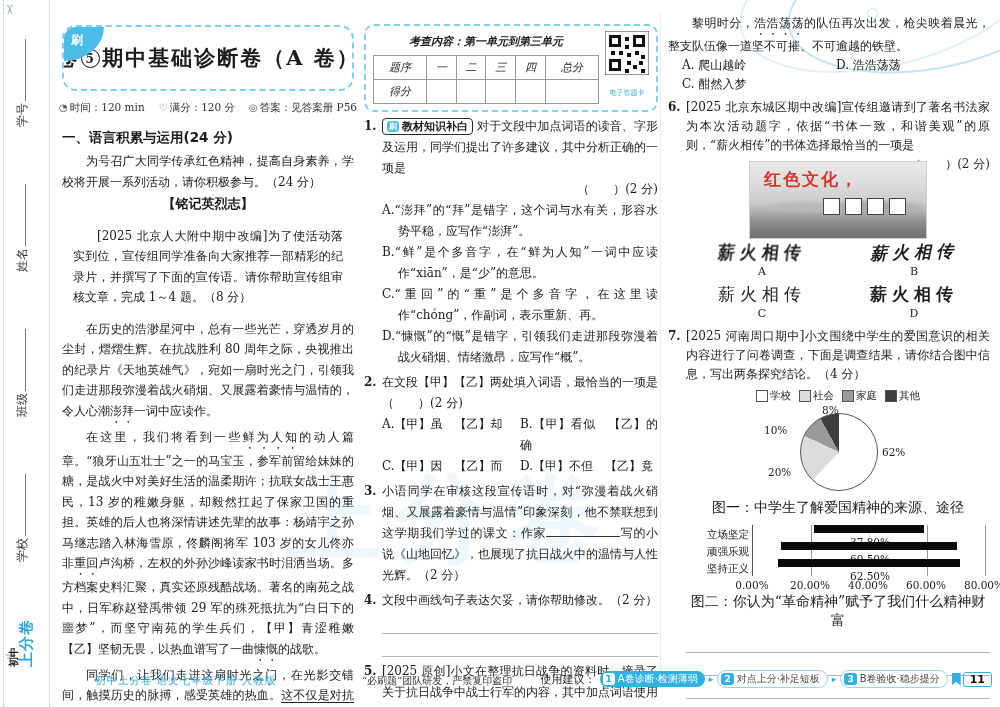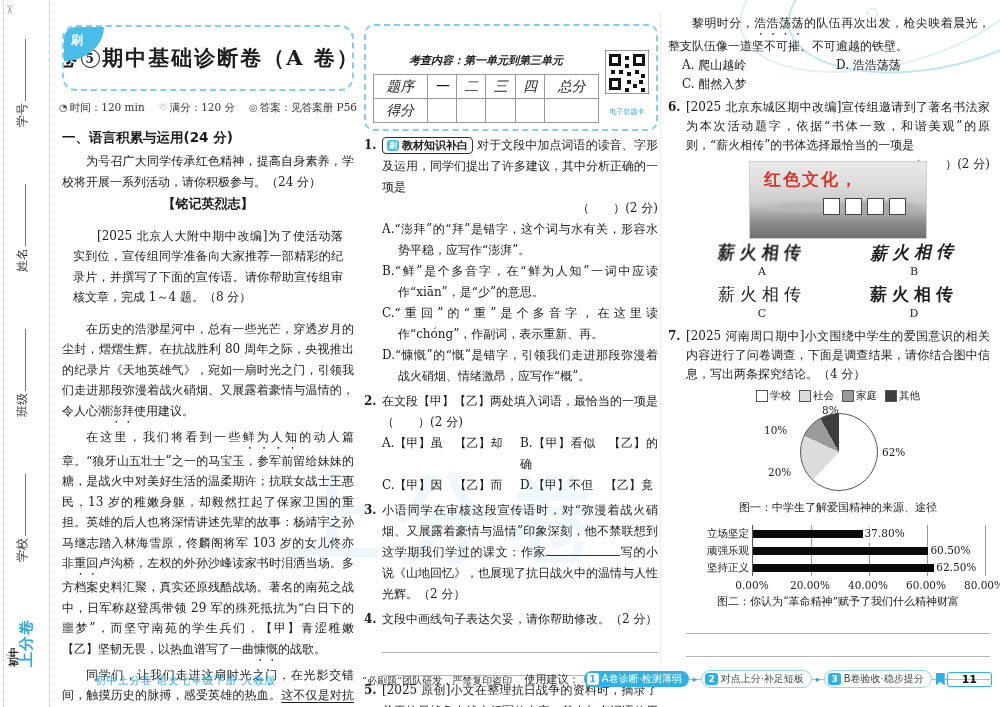--- a/index.html
+++ b/index.html
@@ -52,26 +52,26 @@
          padding:0 4px;font-weight:bold;font-size:11px;line-height:15px;margin-right:4px;
          font-family:"DejaVu Sans","Liberation Sans",sans-serif;vertical-align:1px;}
   .badge .bico{background:#49bce8;color:#fff;border-radius:3px;font-size:8px;padding:0 2px;margin-right:3px;line-height:11px;}
   .em-dots{-webkit-text-emphasis:filled dot;-webkit-text-emphasis-position:under right;
            text-emphasis:filled dot;text-emphasis-position:under right;}
   .u-line{text-decoration:underline;text-underline-offset:3px;}
   .blank{display:inline-block;width:74px;border-bottom:1px solid #333;height:12px;}
   .ans-line{border-bottom:1px solid #b5b5b5;height:22px;}
   .quote{text-indent:2em;font-family:"DejaVu Serif",serif;color:#222;}
   
-  .info-box{border:2px dashed #7fd0ef;border-radius:10px;padding:5px 7px 6px 7px;display:flex;gap:6px;align-items:flex-end;}
+  .info-box{border:2px dashed #7fd0ef;border-radius:10px;padding:5px 7px 6px 7px;display:flex;gap:6px;align-items:center;}
   .info-left{flex:1;}
   .scope{font-size:11px;font-weight:bold;text-align:center;font-style:italic;margin-bottom:3px;}
-  table.score{border-collapse:collapse;width:100%;font-size:14px;border-radius:22px;}
+  table.score{border-collapse:collapse;width:100%;font-size:11px;border-radius:22px;}
   table.score td{border:1px solid #999;text-align:center;height:20px;font-style:italic;}
-  .qr-wrap{flex:none;text-align:center;margin-top:19px;}
+  .qr-wrap{flex:none;text-align:center;}
   .qr-label{font-size:7px;color:#2fa8dc;display:block;margin-top:1px;}
   
   .poster{width:176px;height:76px;margin:6px auto 2px auto;position:relative;border:1px solid #cfcfcf;
           background:linear-gradient(180deg,#e9e9e9 0%,#dcdcdc 30%,#c9c9c9 55%,#8f8f8f 78%,#6f6f6f 100%);}
   .poster::before{content:"";position:absolute;left:0;right:0;top:38px;height:14px;
           background:radial-gradient(60px 10px at 30% 50%,#b9b9b9 30%,transparent 70%),
                      radial-gradient(80px 12px at 70% 50%,#a8a8a8 30%,transparent 70%);}
   .poster-text{position:absolute;left:14px;top:8px;color:#d7352b;font-size:17px;font-weight:bold;letter-spacing:2px;}
   .poster-boxes{position:absolute;right:20px;top:36px;display:flex;gap:5px;}
   .pbox{width:15px;height:15px;background:#fff;border:1.5px solid #444;}
@@ -86,25 +86,25 @@
   .legend{display:flex;justify-content:center;gap:8px;font-size:10.5px;margin-top:2px;}
   .lg{display:flex;align-items:center;gap:2px;}
   .lg-sw{width:10px;height:10px;border:1px solid #555;display:inline-block;}
   .pie-area{position:relative;width:200px;margin:2px auto 0 auto;height:88px;}
   .pie{position:absolute;left:62px;top:6px;width:76px;height:76px;border-radius:50%;border:1px solid #555;}
   .plabel{position:absolute;font-size:10.5px;}
   .pl-62{left:144px;top:36px;}
   .pl-20{left:30px;top:56px;}
   .pl-10{left:26px;top:14px;}
   .pl-8{left:84px;top:-6px;}
-  .fig-cap{text-align:center;font-size:11px;margin-top:3px;}
+  .fig-cap{text-align:center;font-size:14px;margin-top:3px;}
   .bchart{margin:8px 0 0 10px;font-size:10.5px;}
   .brows{position:relative;margin-left:56px;width:232px;border-left:1px solid #555;}
   .bgrid{position:absolute;top:0;bottom:0;border-left:1px solid #999;}
-  .brow{position:relative;height:17px;display:flex;align-items:center;}
+  .brow{position:relative;height:17px;display:flex;align-items:center;flex-direction:column;}
   .bcat{position:absolute;left:-58px;width:54px;text-align:right;font-size:10.5px;white-space:nowrap;}
   .bar-fill{height:8px;background:#0a0a0a;flex:none;}
   .bval{margin-left:2px;white-space:nowrap;background:rgba(255,255,255,0.75);}
   .bxaxis{position:relative;height:13px;margin-left:56px;width:232px;}
   .btick{position:absolute;transform:translateX(-50%);white-space:nowrap;font-size:10.5px;}
   
   .footer{position:absolute;left:0;right:0;top:668px;height:30px;z-index:2;
           font-family:"DejaVu Sans","Liberation Sans",sans-serif;}
   .f-brand{position:absolute;left:95px;top:6px;color:#2fa8dc;font-size:10.5px;letter-spacing:1px;
            font-family:"DejaVu Serif",serif;}
@@ -112,21 +112,21 @@
   .f-usage{position:absolute;right:8px;top:2px;display:flex;align-items:center;gap:4px;font-size:10px;}
   .f-usage .ulabel{font-weight:normal;color:#222;font-size:11px;}
   .pill{display:flex;align-items:center;gap:3px;border-radius:9px;padding:1px 7px 1px 3px;white-space:nowrap;}
   .pill .pnum{background:#2fb1e3;color:#fff;font-weight:bold;border-radius:3px;padding:0 3px;font-size:9px;line-height:12px;}
   .pill-solid{background:#2fb1e3;color:#fff;}
   .pill-solid .pnum{background:#fff;color:#2fb1e3;}
   .pill-line{border:1px solid #8fd6f0;color:#444;background:#fff;}
   .f-arrow{color:#2fa8dc;font-size:9px;}
   .pageno{display:flex;align-items:center;gap:2px;}
   .pflag{width:9px;height:13px;background:#2fb1e3;clip-path:polygon(0 0,100% 0,100% 100%,50% 72%,0 100%);}
-  .pn-box{border:1px solid #2fb1e3;border-radius:3px;padding:0 14px;font-weight:bold;color:#111;font-size:11px;}
+  .pn-box{border:1px solid #2fb1e3;border-radius:3px;padding:0 6px;font-weight:bold;color:#111;font-size:11px;}
 </style>
 </head>
 <body>
 
 <div class="watermark">上分卷</div>
 <div class="arc" style="right:-70px;top:-64px;width:280px;height:130px;transform:rotate(-10deg);"></div>
 <div class="arc" style="right:-40px;top:-78px;width:300px;height:140px;transform:rotate(-14deg);border-color:#ddf1fa;"></div>
 <div class="deco-circle" style="right:122px;top:8px;"></div>
 <div class="vdivider"></div>
 
@@ -156,21 +156,21 @@
   </div>
   <div class="meta">
     <span><span class="mi">◔</span><span>时间：120 min</span></span>
     <span><span class="mi">♡</span><span>满分：120 分</span></span>
     <span><span class="mi">◎</span><span>答案：见答案册 P56</span></span>
   </div>
   <div class="sec-head">一、语言积累与运用(24 分)</div>
   <p class="indent" style="margin:4px 0 0 0;">为号召广大同学传承红色精神，提高自身素养，学校将开展一系列活动，请你积极参与。（24 分）</p>
   <div class="banner">【铭记英烈志】</div>
   <p class="indent" style="margin:11px;">[2025 北京人大附中期中改编]为了使活动落实到位，宣传组同学准备向大家推荐一部精彩的纪录片，并撰写了下面的宣传语。请你帮助宣传组审核文章，完成 1～4 题。（8 分）</p>
-  <p class="indent quote" style="margin:2px 0 0 0;"><span>在历史的浩渺星河中，总有一些光芒，穿透岁月的尘封，熠熠生辉。在抗战胜利 80 周年之际，央视推出的纪录片《天地英雄气》，宛如一扇时光之门，引领我们走进那段弥漫着战火硝烟、又展露着豪情与温情的，令人心潮</span><span class="em-dots">澎拜</span><span>使用建议。</span></p>
+  <p class="indent quote" style="margin:2px 0 0 0;"><span>在历史的浩渺星河中，总有一些光芒，穿透岁月的尘封，熠熠生辉。在抗战胜利 80 周年之际，央视推出的纪录片《天地英雄气》，宛如一扇时光之门，引领我们走进那段弥漫着战火硝烟、又展露着豪情与温情的，令人心潮</span><span class="em-dots">澎拜</span><span>一词中应读作。</span></p>
   <p class="indent quote" style="margin:2px 0 0 0;"><span>在这里，我们将看到一些</span><span class="em-dots">鲜为人知</span><span>的动人篇章。“狼牙山五壮士”之一的马宝玉，参军前留给妹妹的糖，是战火中对美好生活的温柔期许；抗联女战士王惠民，13 岁的稚嫩身躯，却毅然扛起了保家卫国的重担。英雄的后人也将深情讲述先辈的故事：杨靖宇之孙马继志踏入林海雪原，佟麟阁将军 103 岁的女儿佟亦非</span><span class="em-dots">重回</span><span>卢沟桥，左权的外孙沙峰读家书时泪洒当场。多方档案史料汇聚，真实还原残酷战场。著名的南苑之战中，日军称赵登禹带领 29 军的殊死抵抗为“白日下的噩梦”，而坚守南苑的学生兵们，【甲】青涩稚嫩【乙】坚韧无畏，以热血谱写了一曲</span><span class="em-dots">慷慨</span><span>的战歌。</span></p>
   <p class="indent quote" style="margin:2px 0 0 0;"><span>同学们，让我们走进这扇时光之门，在光影交错间，触摸历史的脉搏，感受英雄的热血。</span><span class="u-line">这不仅是对抗战精神的传承，更是对往昔岁月的回望。</span><span>让英雄的力量，在我们心中生根发芽，引领我们在新时代的征程中砥砺前行。</span></p>
 </div>
 
 <div class="col" id="col2">
   <div class="info-box">
     <div class="info-left">
       <div class="scope">考查内容：第一单元到第三单元</div>
       <table class="score">
         <tbody>

